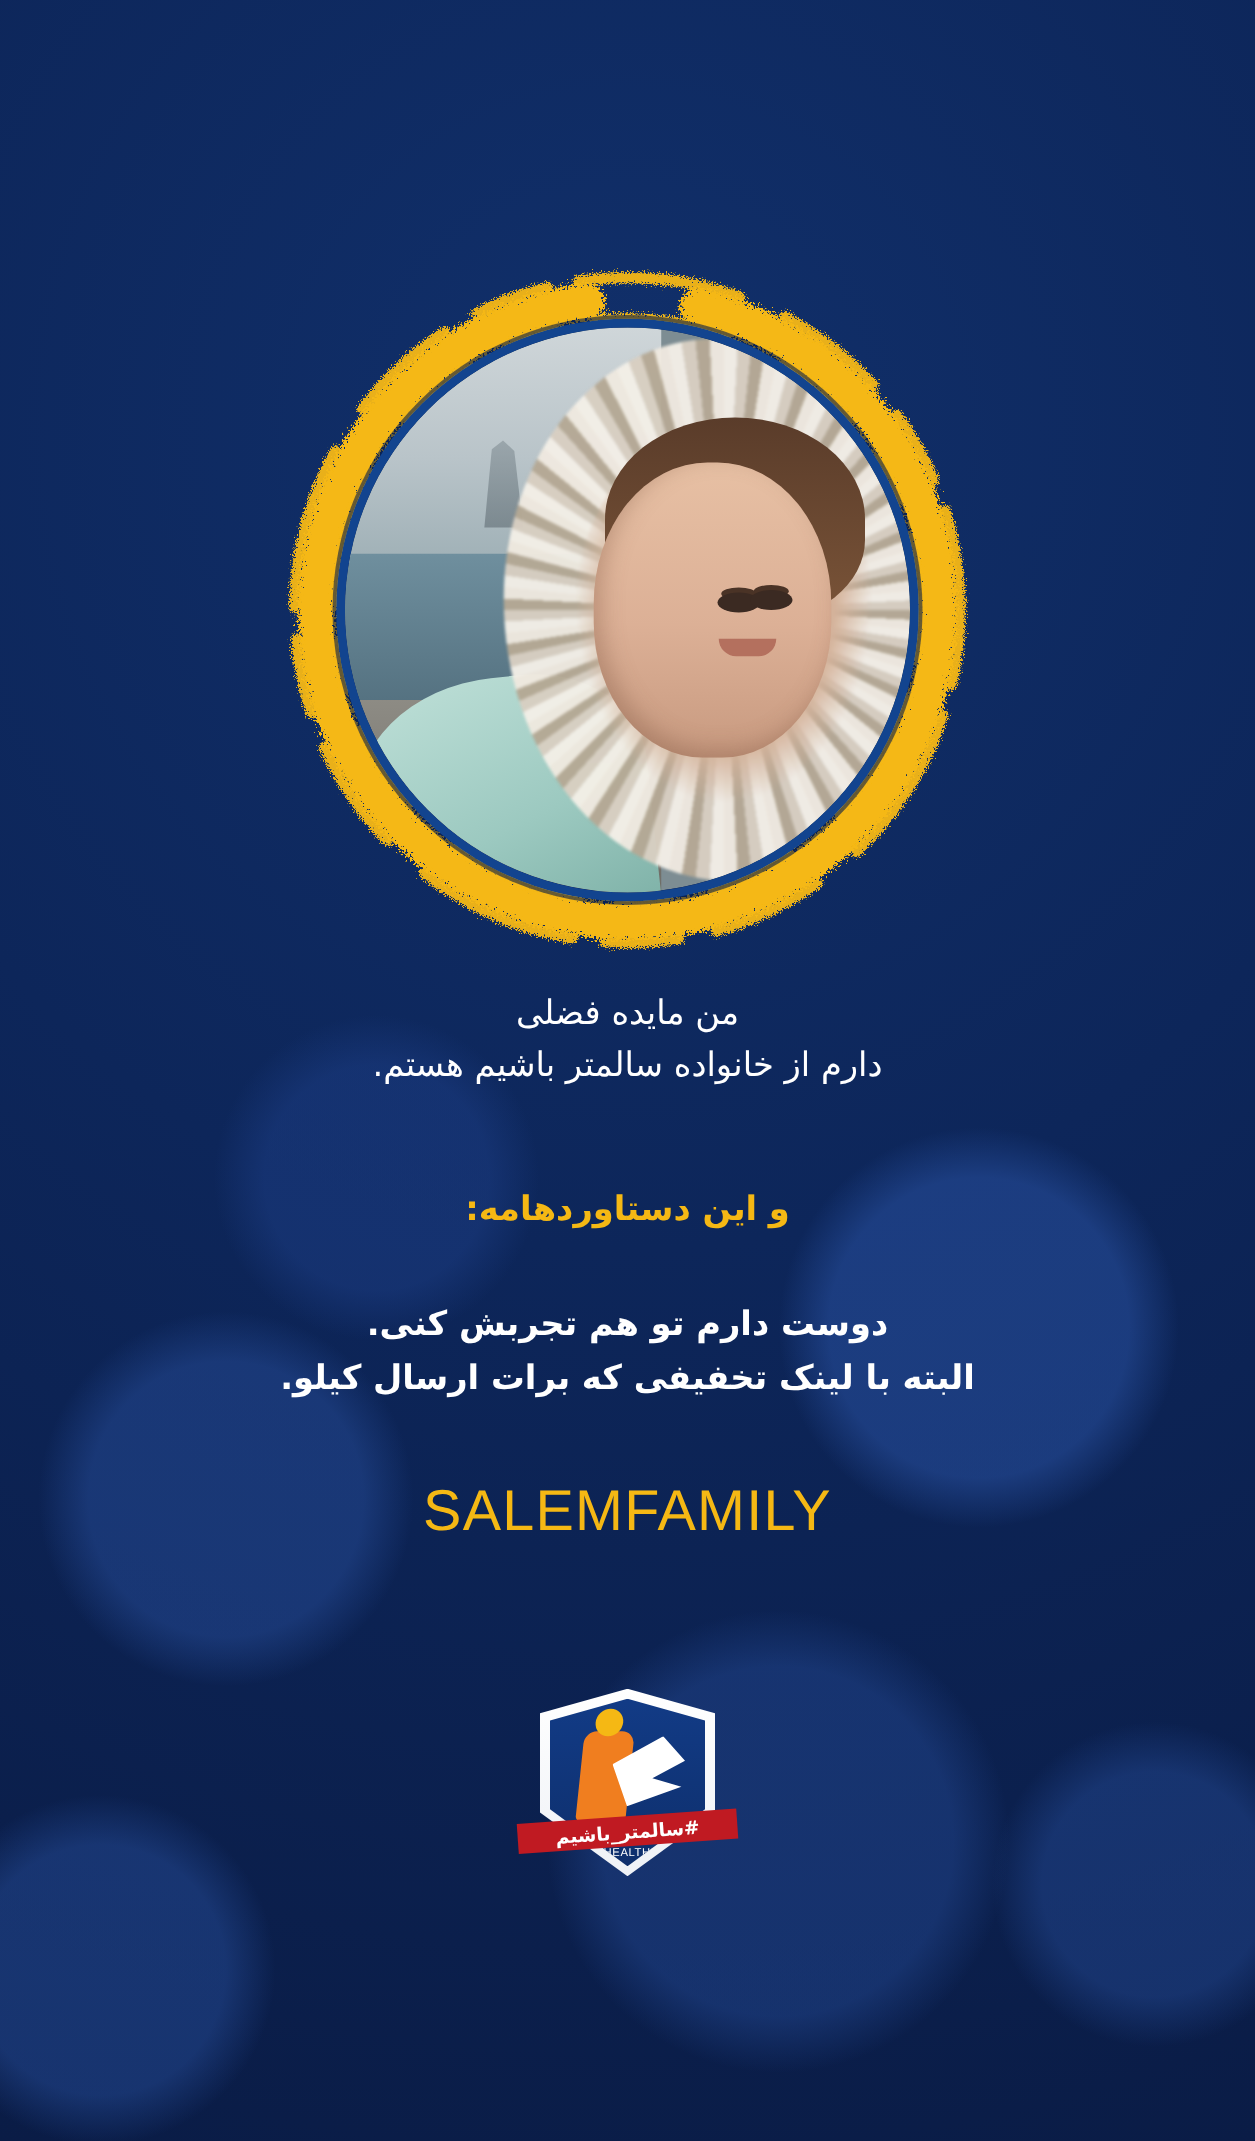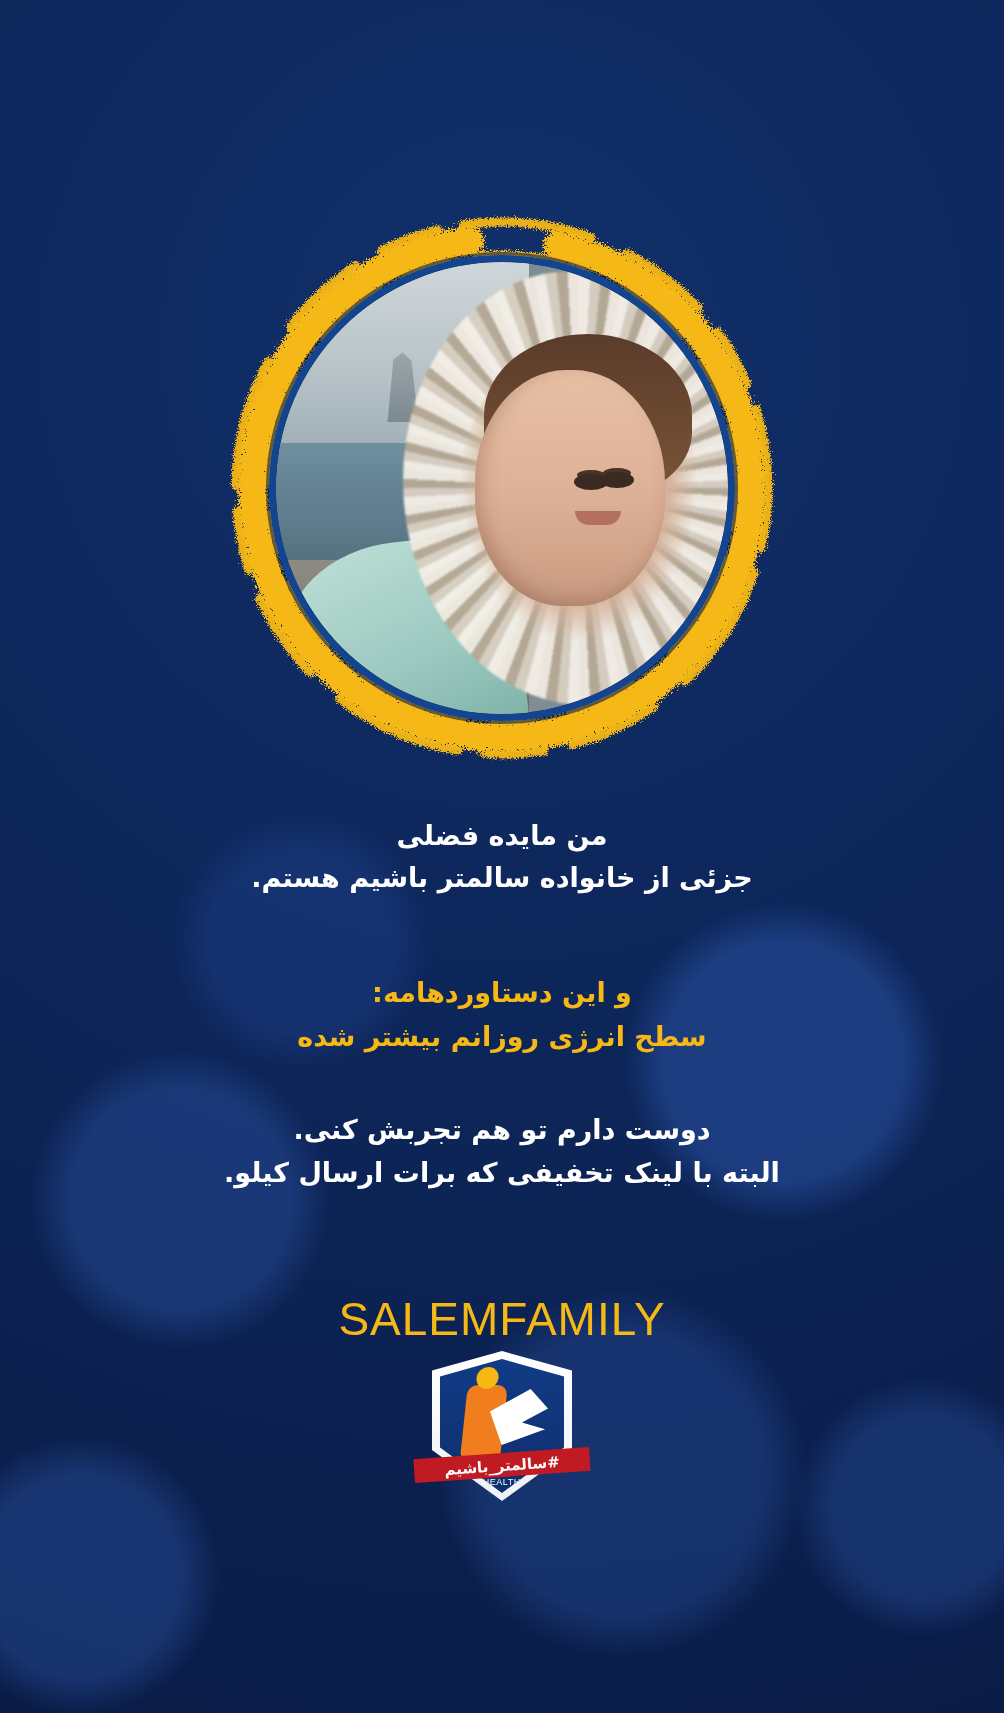--- a/index.html
+++ b/index.html
@@ -146,42 +146,41 @@
   
   .text-wrap {
     position: absolute;
     left: 0; right: 0;
     top: 790px;
     text-align: center;
     direction: rtl;
   }
   .intro {
     color: #ffffff;
-    font-weight: bold;
+    font-weight: normal;
     font-size: 27px;
     line-height: 1.55;
     letter-spacing: .2px;
-    margin-top: 25px;
   }
   .achv {
     margin-top: 72px;
     color: #f5b814;
     font-weight: bold;
     font-size: 27px;
     line-height: 1.65;
   }
   .invite {
     margin-top: 48px;
     color: #ffffff;
     font-weight: bold;
     font-size: 27px;
     line-height: 1.6;
   }
   .brand {
-    margin-top: 98px;
+    margin-top: 56px;
     color: #f5b814;
     font-family: "Liberation Sans", sans-serif;
     font-size: 46px;
     letter-spacing: 1px;
     direction: ltr;
   }
 
   
   .logo-block {
     position: absolute;
@@ -295,26 +294,25 @@
           <div class="ph-mouth"></div>
         </div>
       </div>
     </div>
   </div>
 
   <div class="text-wrap">
 
     <div class="intro">
       <div>من مایده فضلی</div>
-      <div>جزئی از خانواده سالمتر باشیم هستم.</div>
+      <div>دارم از خانواده سالمتر باشیم هستم.</div>
     </div>
 
     <div class="achv">
       <div>و این دستاوردهامه:</div>
-      <div>سطح انرژی روزانم بیشتر شده</div>
     </div>
 
     <div class="invite">
       <div>دوست دارم تو هم تجربش کنی.</div>
       <div>البته با لینک تخفیفی که برات ارسال کیلو.</div>
     </div>
 
     <div class="brand">SALEMFAMILY</div>
   </div>
 

